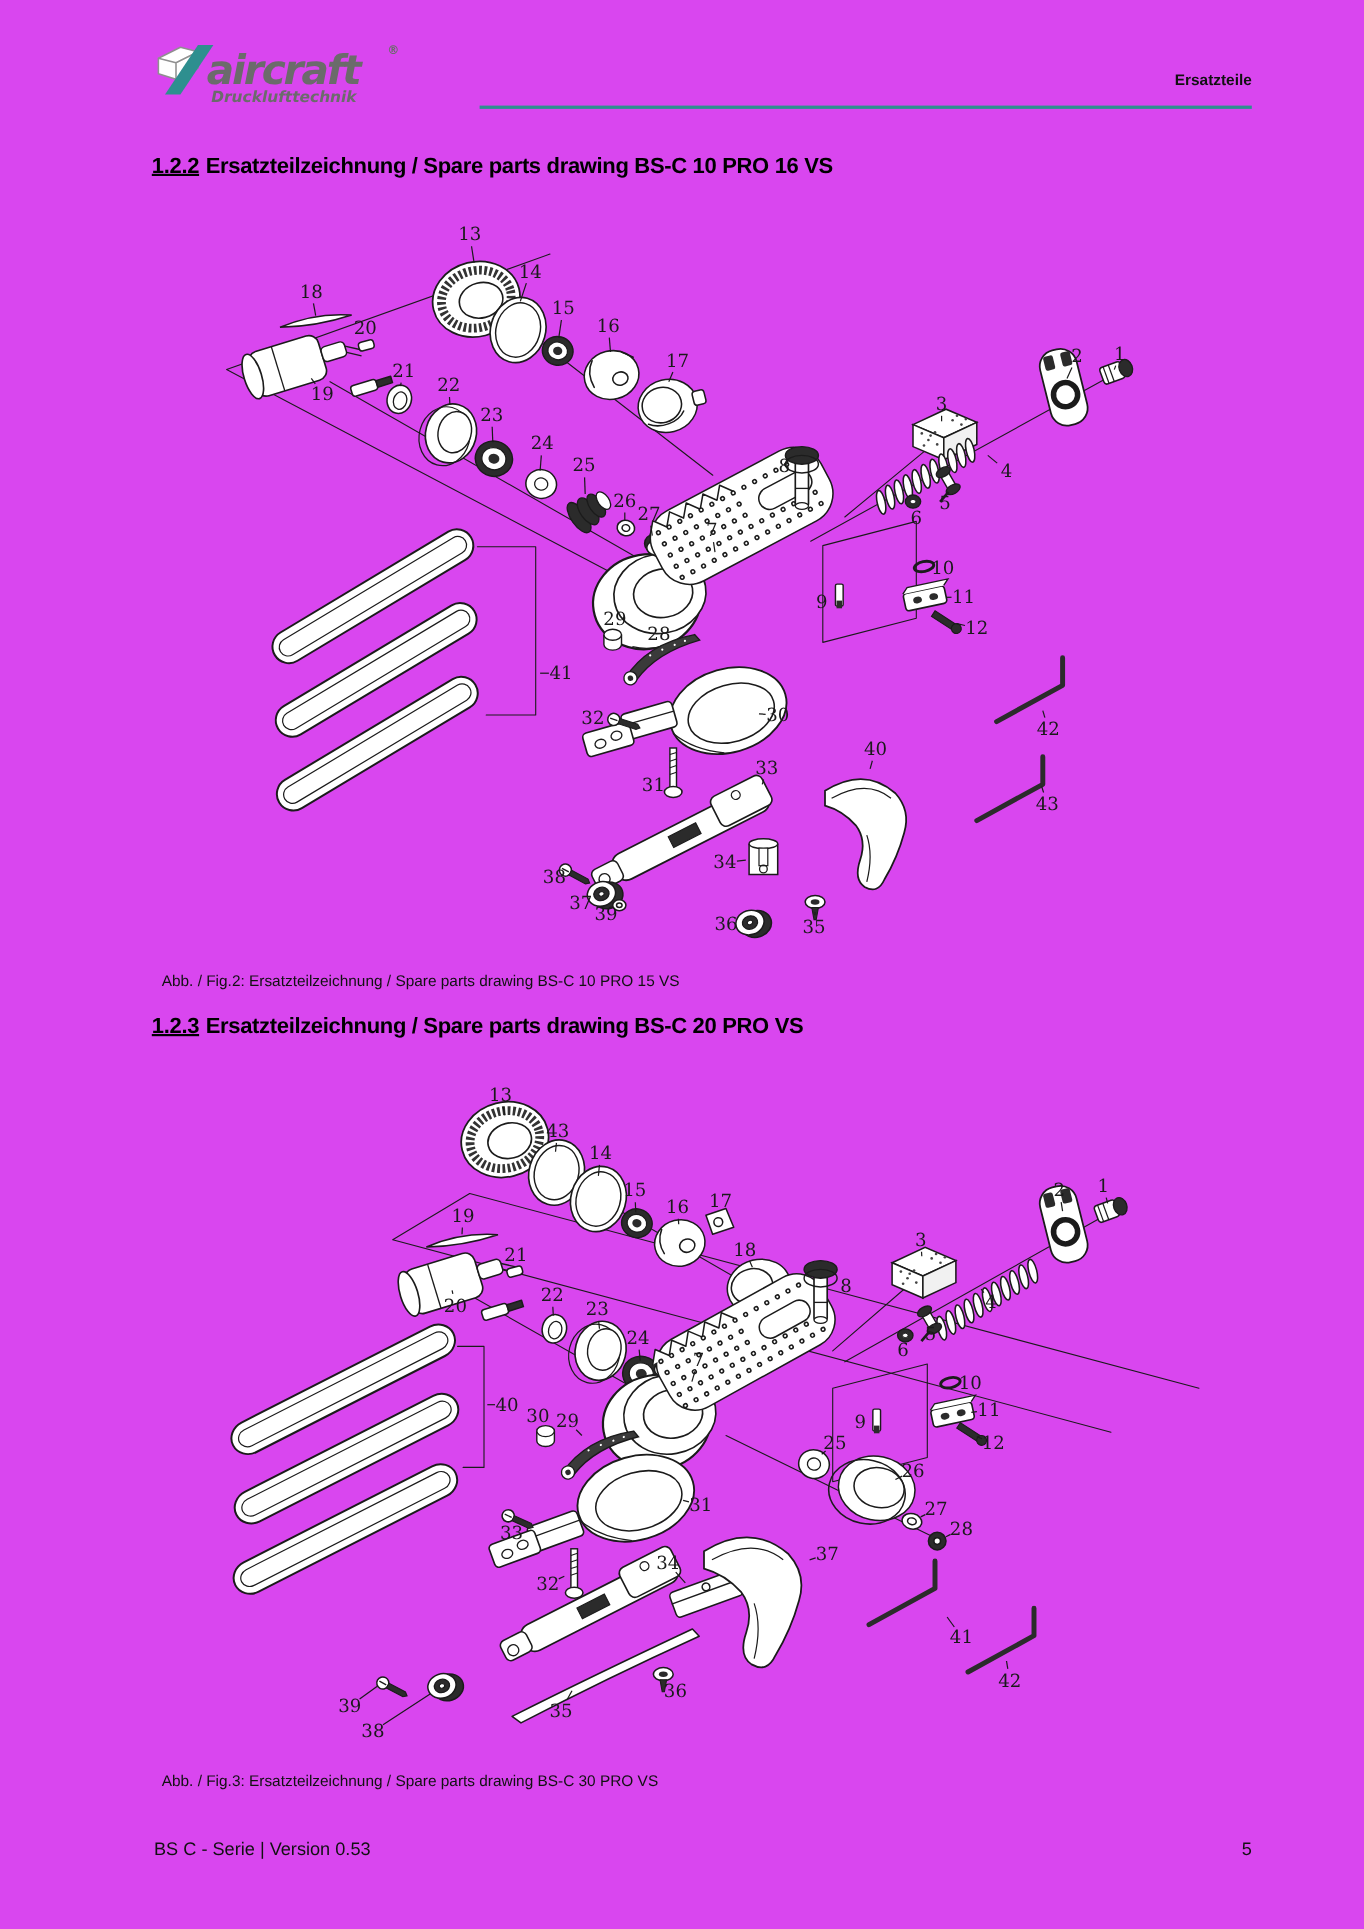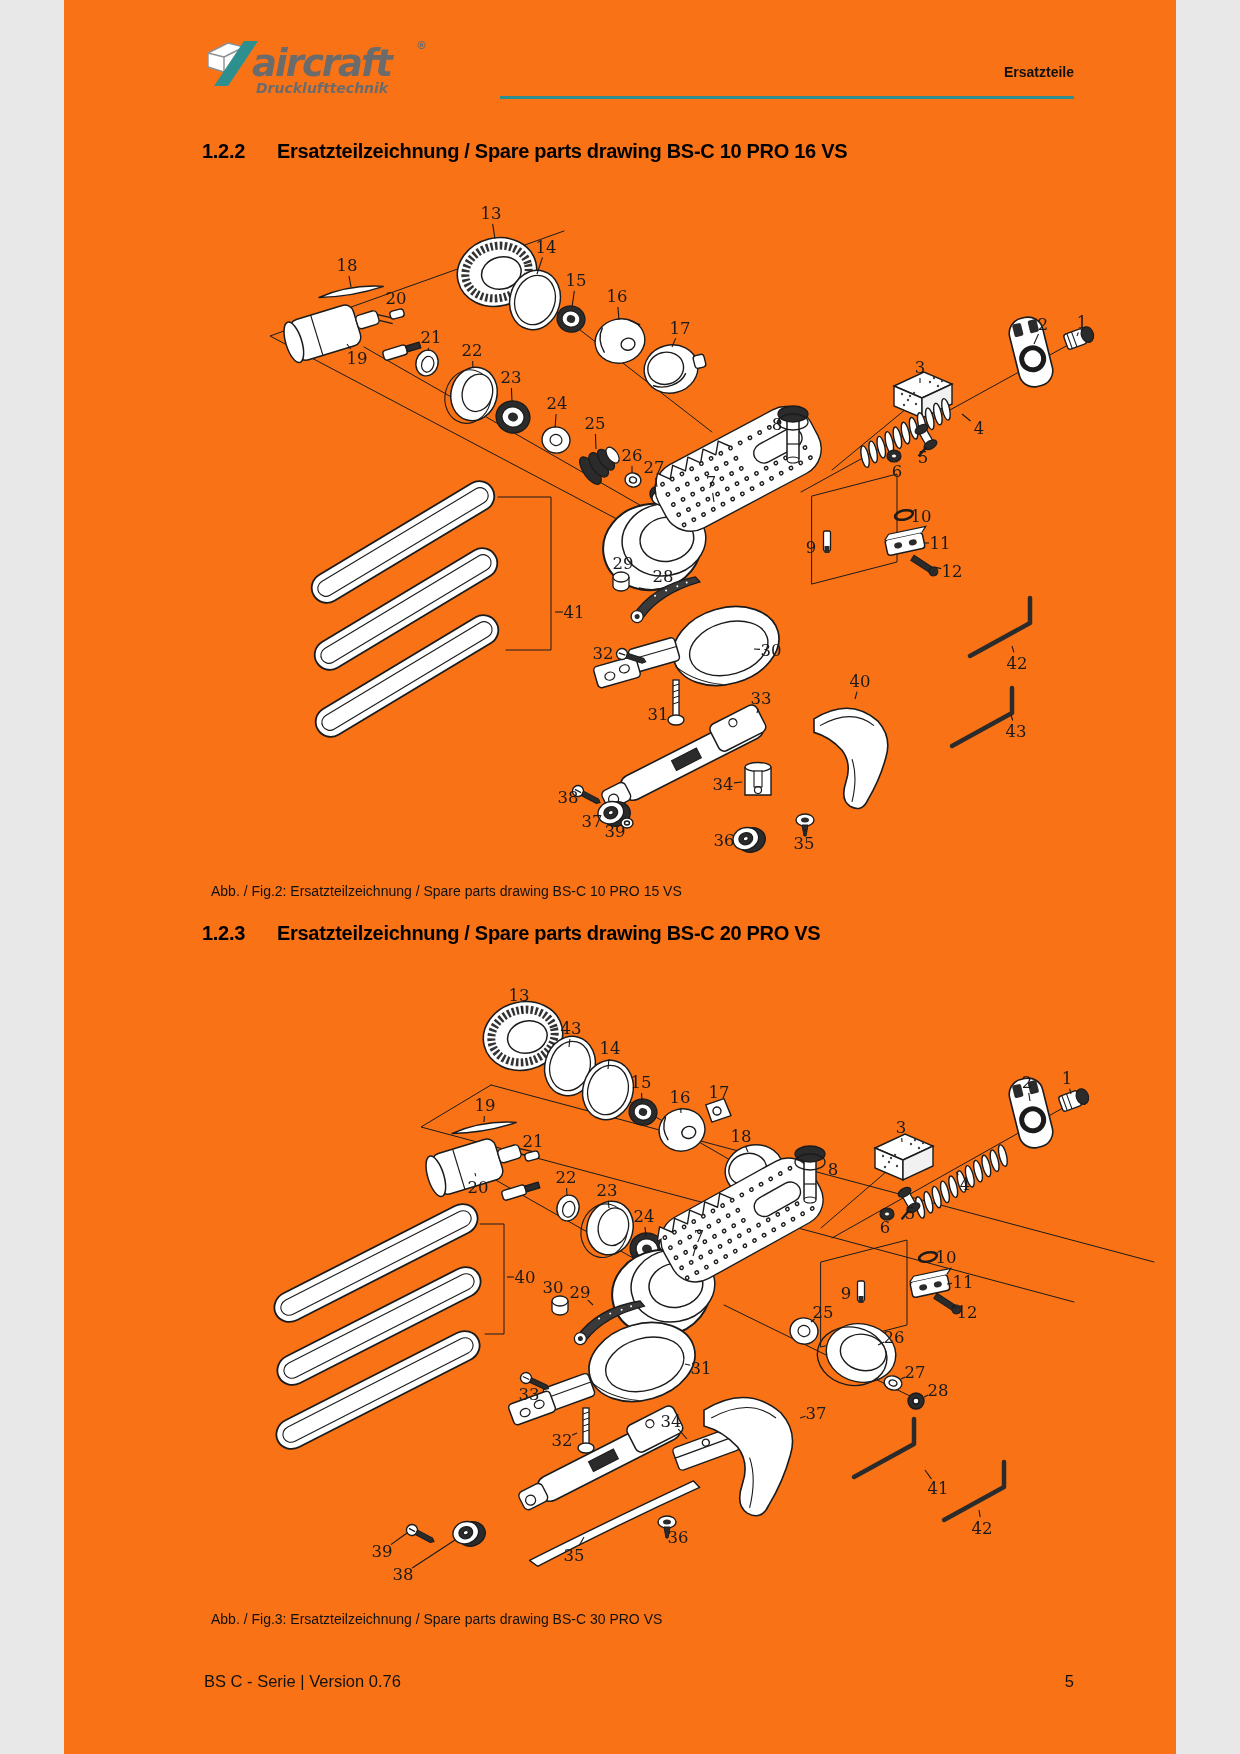--- a/index.html
+++ b/index.html
@@ -1,26 +1,26 @@
 <!DOCTYPE html>
 <html style="--accent: #2e8f8f;"><head>
 <meta charset="utf-8">
 <style>
   html,body{margin:0;padding:0;background:#e8e8e8;}
-  .page{position:relative;width:1112px;height:1754px;background:#f97316;margin:0 auto;
+  .page{position:relative;width:1240px;height:1754px;background:#d946ef;margin:0 auto;
         font-family:"Liberation Sans",sans-serif;overflow:hidden;color:#1a1a1a;}
   .topic{position:absolute;top:64px;right:102px;font-size:14px;font-weight:bold;color:#111;}
   .rule{position:absolute;top:96px;left:436px;right:102px;height:2.5px;background:var(--accent,#2e8f8f);}
   .logo{position:absolute;top:34px;left:136px;}
   .logo-main{font-family:"DejaVu Sans",sans-serif;font-style:italic;font-weight:700;font-size:37px;fill:#6b6b6b;letter-spacing:-2px;}
   .logo-reg{font-family:"DejaVu Sans",sans-serif;font-weight:700;font-size:11px;fill:#6b6b6b;}
   .logo-tag{font-family:"DejaVu Sans",sans-serif;font-style:italic;font-weight:700;font-size:14px;fill:#6b6b6b;}
   .h2{position:absolute;left:138px;font-size:20px;font-weight:bold;color:#000;letter-spacing:-0.3px;white-space:nowrap;}
   #h-1{top:140px;} #h-2{top:922px;}
-  .h2 .num{margin-right:32px;}
+  .h2 .num{margin-right:6px;text-decoration:underline;}
   .caption{position:absolute;left:147px;font-size:14px;color:#111;white-space:nowrap;}
   #cap-1{top:883px;} #cap-2{top:1611px;}
   .f-left{position:absolute;left:140px;top:1672px;font-size:16.5px;color:#111;}
   .f-page{position:absolute;right:102px;top:1672px;font-size:16.5px;color:#111;}
   svg.art{position:absolute;left:0;top:0;width:1240px;height:1754px;}
   .draw path,.draw rect,.draw ellipse,.draw circle,.draw line,.draw polyline{
      stroke:#1b1b1b;stroke-width:1.4;fill:#fff;stroke-linejoin:round;stroke-linecap:round;}
   .draw .dk{fill:#2b2b2b;}
   .draw .nf{fill:none;}
   .draw .thin{stroke-width:1;fill:none;}
@@ -741,17 +741,17 @@
         <text x="918" y="1528" class="plabel" text-anchor="middle" dominant-baseline="central">42</text>
         <line x1="505.84846737030153" y1="1038.9395599821355" x2="505" y2="1047" class="pline"></line>
         <text x="507" y="1028" class="plabel" text-anchor="middle" dominant-baseline="central">43</text>
       </g>
   </svg>
 
   <div class="caption" id="cap-1">Abb. / Fig.2: Ersatzteilzeichnung / Spare parts drawing BS-C 10 PRO 15 VS</div>
   <div class="caption" id="cap-2">Abb. / Fig.3: Ersatzteilzeichnung / Spare parts drawing BS-C 30 PRO VS</div>
 
   <footer>
-    <div class="f-left">BS C - Serie | Version 0.76</div>
+    <div class="f-left">BS C - Serie | Version 0.53</div>
     <div class="f-page">5</div>
   </footer>
 
 </div>
 
 </body></html>

